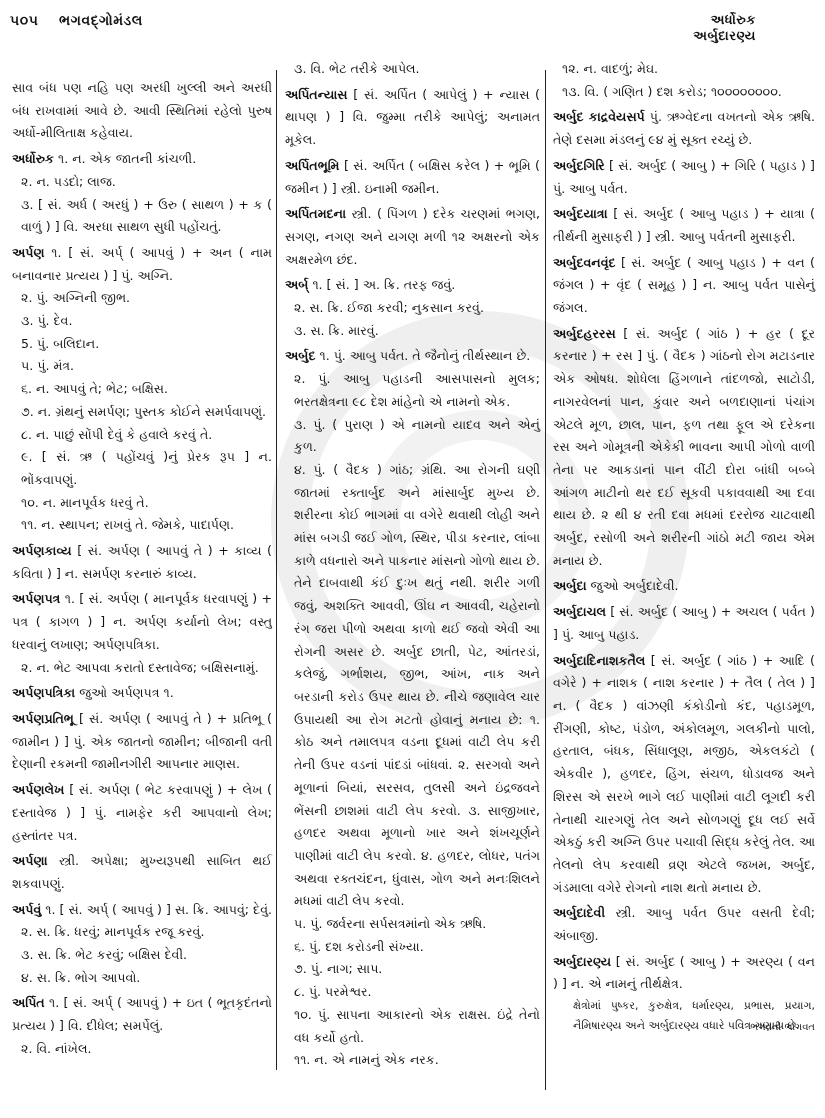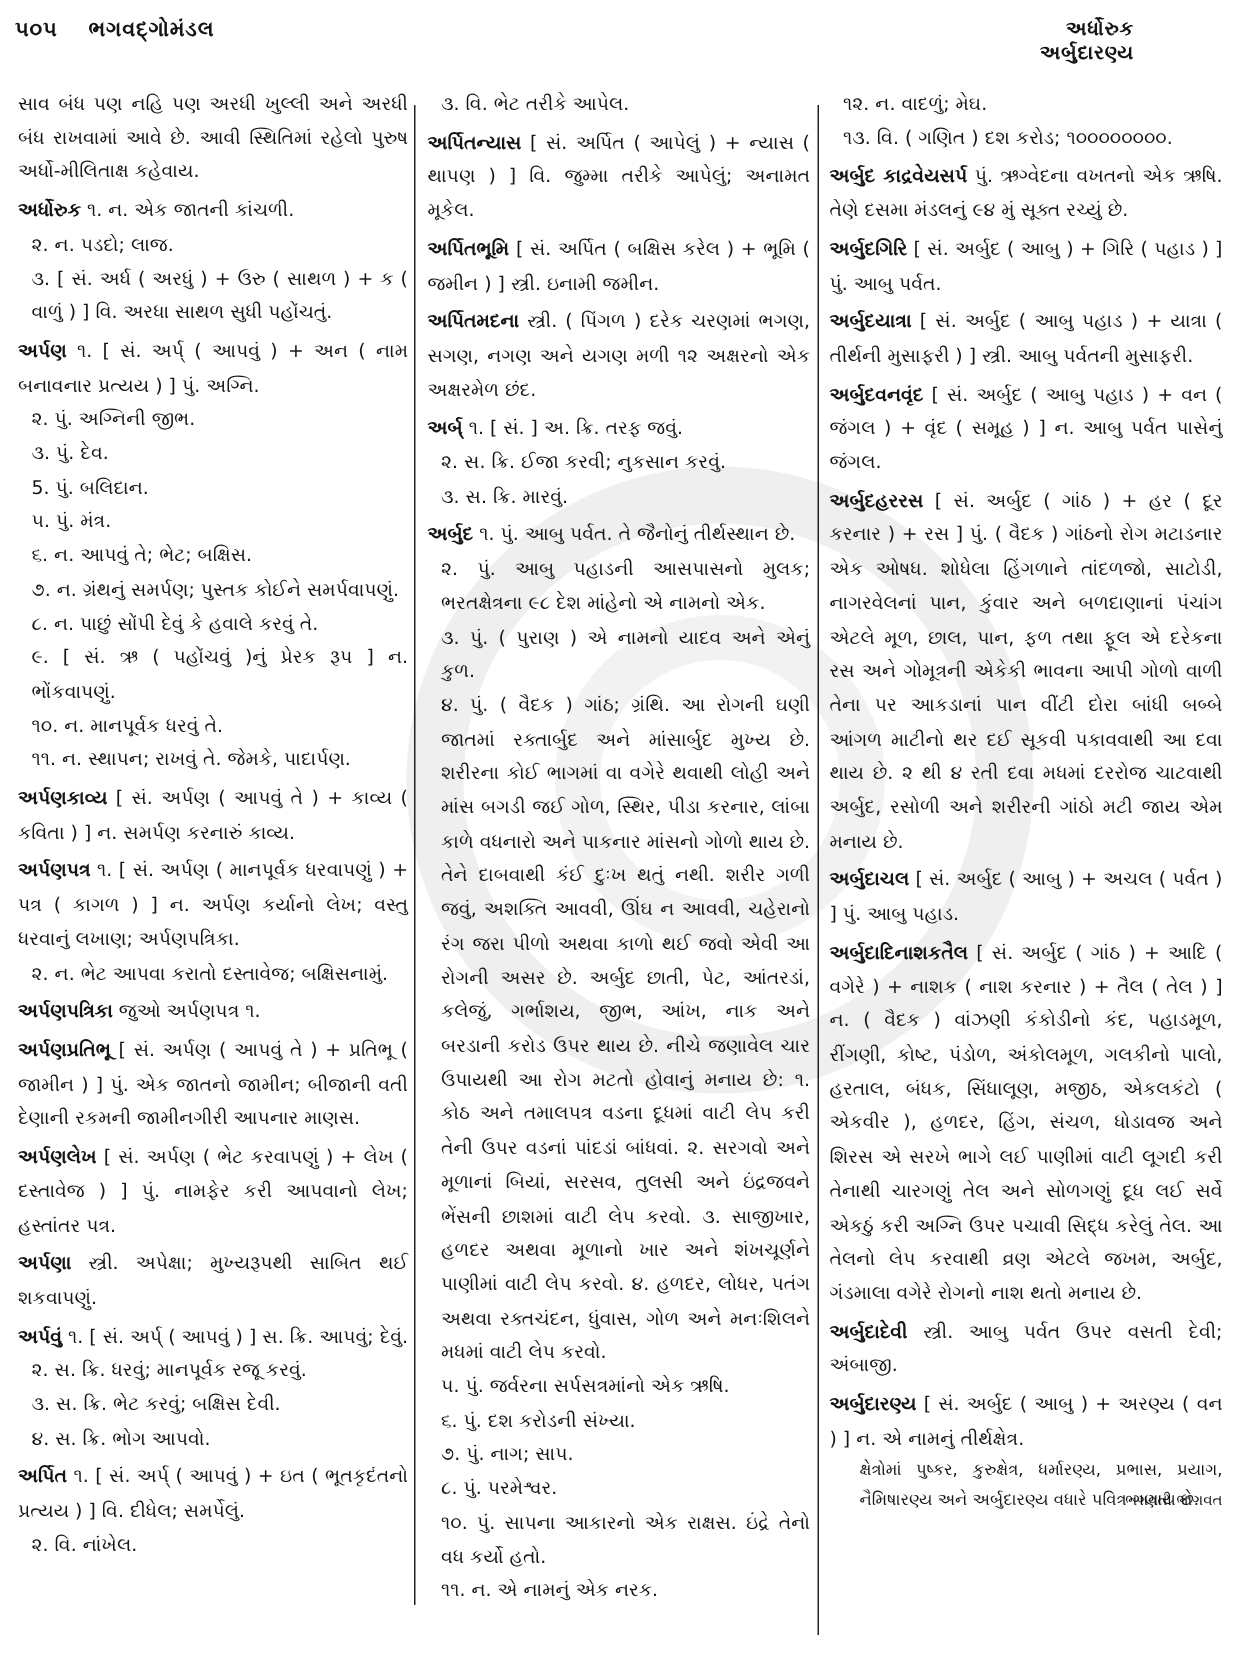--- a/index.html
+++ b/index.html
@@ -14,21 +14,21 @@
     pointer-events: none;
   }
   .hdr { position: absolute; top: 12px; font-size: 14px; font-weight: bold; letter-spacing: 0.5px; }
   .hdr-page { left: 10px; }
   .hdr-title { left: 11px; width: 825px; text-align: left; margin-left: 48px; }
   .hdr-guide { right: 14px; text-align: right; line-height: 16px; font-size: 13px; }
   .col {
     position: absolute; top: 58px; font-size: 12.6px; line-height: 22.7px;
     text-align: justify;
   }
-  .col1 { left: 12px; width: 260px; }
+  .col1 { left: 12px; width: 260px; margin-top: 19px; }
   .col2 { left: 285px; width: 255px; }
   .col3 { left: 553px; width: 262px; }
   .divider { position: absolute; top: 70px; width: 1.4px; background: #222; }
   .d1 { left: 276px; height: 1000px; }
   .d2 { left: 545px; height: 1020px; }
   .entry { margin: 0; }
   .entry + .entry { margin-top: 3px; }
   .hw { font-weight: bold; }
   .sense { display: block; padding-left: 9px; }
   .quote { display: block; padding-left: 20px; font-size: 11px; line-height: 20px; }
@@ -173,20 +173,24 @@
     </p>
     <p class="entry">
       <span class="hw">અર્બુદવનવૃંદ</span>
       <span>[ સં. અર્બુદ ( આબુ પહાડ ) + વન ( જંગલ ) + વૃંદ ( સમૂહ ) ] ન. આબુ પર્વત પાસેનું જંગલ.</span>
     </p>
     <p class="entry">
       <span class="hw">અર્બુદહરરસ</span>
       <span>[ સં. અર્બુદ ( ગાંઠ ) + હર ( દૂર કરનાર ) + રસ ] પું. ( વૈદક ) ગાંઠનો રોગ મટાડનાર એક ઓષધ. શોધેલા હિંગળાને તાંદળજો, સાટોડી, નાગરવેલનાં પાન, કુંવાર અને બળદાણાનાં પંચાંગ એટલે મૂળ, છાલ, પાન, ફળ તથા ફૂલ એ દરેકના રસ અને ગોમૂત્રની એકેકી ભાવના આપી ગોળો વાળી તેના પર આકડાનાં પાન વીંટી દોરા બાંધી બબ્બે આંગળ માટીનો થર દઈ સૂકવી પકાવવાથી આ દવા થાય છે. ૨ થી ૪ રતી દવા મધમાં દરરોજ ચાટવાથી અર્બુદ, રસોળી અને શરીરની ગાંઠો મટી જાય એમ મનાય છે.</span>
     </p>
     <p class="entry">
+      <span class="hw">અર્બુદા</span>
+      <span>જુઓ અર્બુદાદેવી.</span>
+    </p>
+    <p class="entry">
       <span class="hw">અર્બુદાચલ</span>
       <span>[ સં. અર્બુદ ( આબુ ) + અચલ ( પર્વત ) ] પું. આબુ પહાડ.</span>
     </p>
     <p class="entry">
       <span class="hw">અર્બુદાદિનાશકતૈલ</span>
       <span>[ સં. અર્બુદ ( ગાંઠ ) + આદિ ( વગેરે ) + નાશક ( નાશ કરનાર ) + તૈલ ( તેલ ) ] ન. ( વૈદક ) વાંઝણી કંકોડીનો કંદ, પહાડમૂળ, રીંગણી, કોષ્ટ, પંડોળ, અંકોલમૂળ, ગલકીનો પાલો, હરતાલ, બંધક, સિંધાલૂણ, મજીઠ, એકલકંટો ( એકવીર ), હળદર, હિંગ, સંચળ, ધોડાવજ અને શિરસ એ સરખે ભાગે લઈ પાણીમાં વાટી લૂગદી કરી તેનાથી ચારગણું તેલ અને સોળગણું દૂધ લઈ સર્વે એકઠું કરી અગ્નિ ઉપર પચાવી સિદ્ધ કરેલું તેલ. આ તેલનો લેપ કરવાથી વ્રણ એટલે જખમ, અર્બુદ, ગંડમાલા વગેરે રોગનો નાશ થતો મનાય છે.</span>
     </p>
     <p class="entry">
       <span class="hw">અર્બુદાદેવી</span>
       <span>સ્ત્રી. આબુ પર્વત ઉપર વસતી દેવી; અંબાજી.</span>

